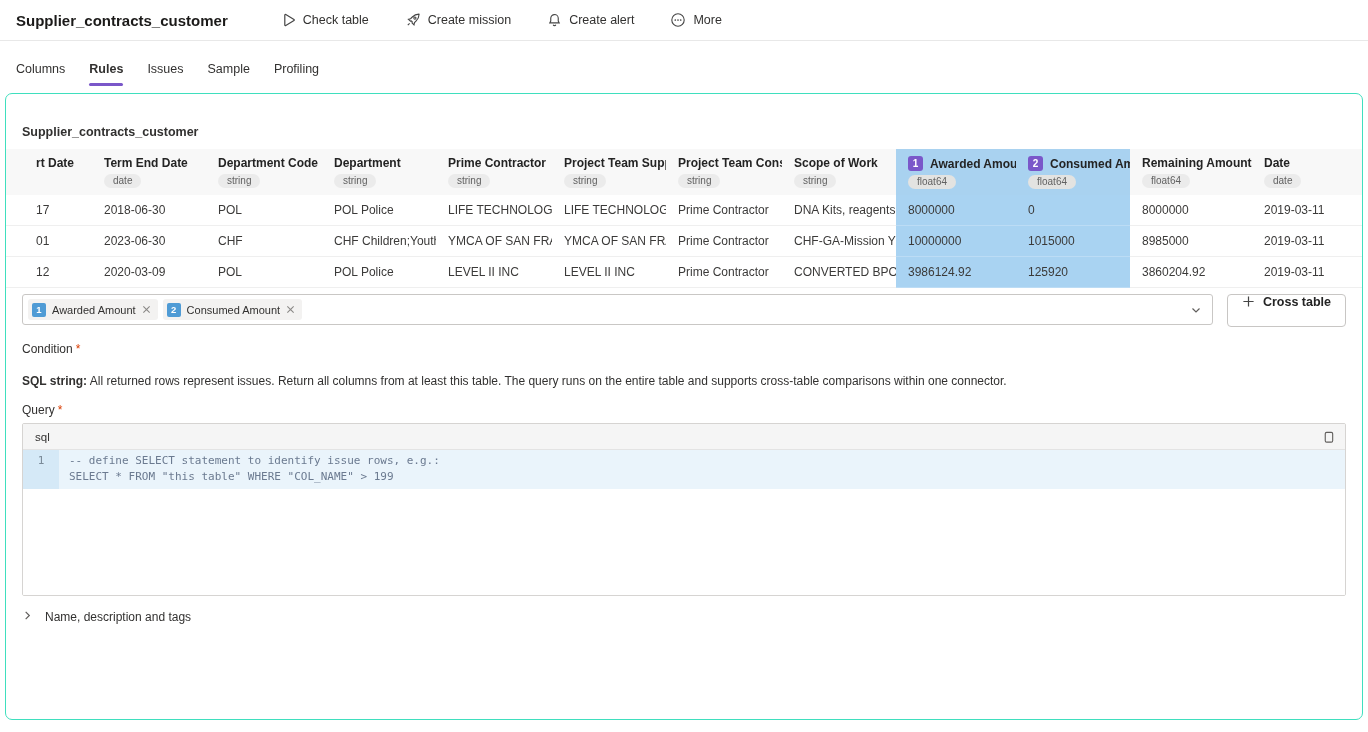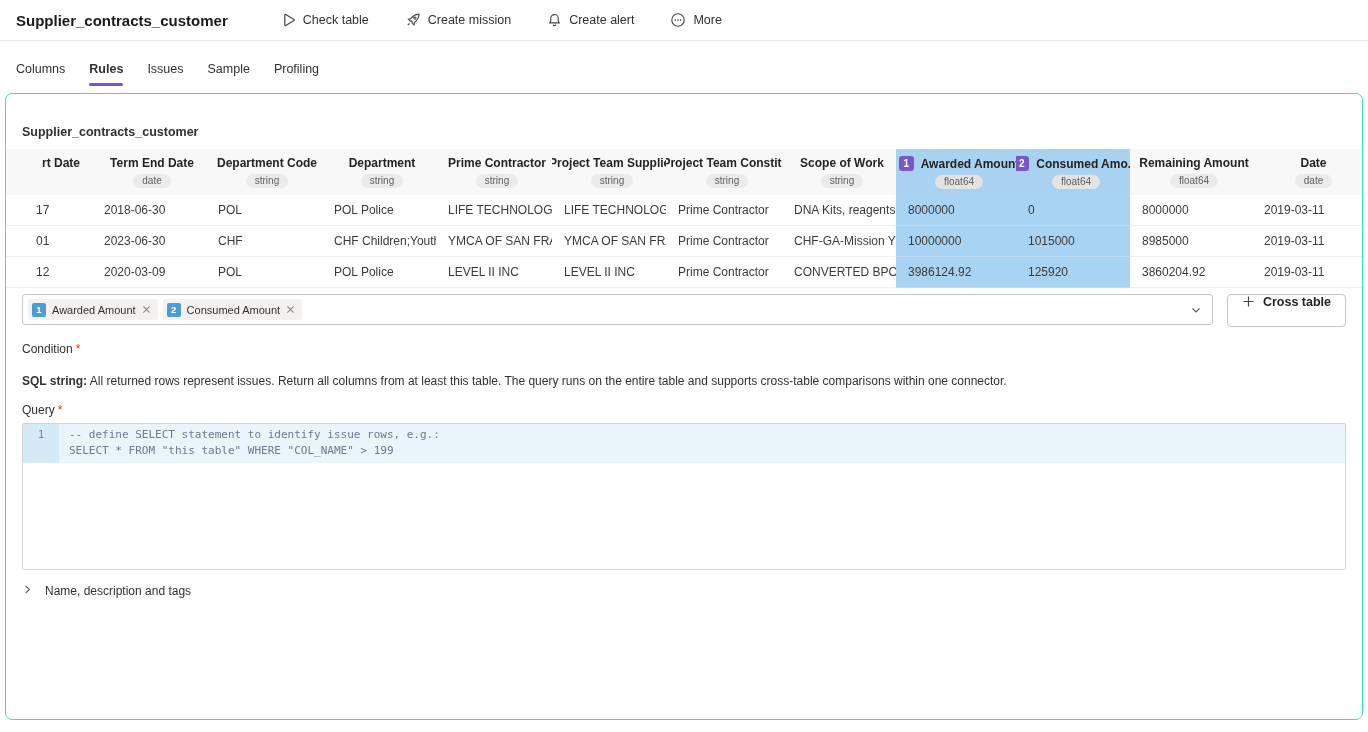--- a/index.html
+++ b/index.html
@@ -28,21 +28,21 @@
     border-radius:7px; padding:14px 16px 10px 0; position:relative; overflow:hidden; }
   .panel-inner { padding-left:16px; }
   .panel h2 { font-size:17px; font-weight:bold; margin:8px 0 0 8px; color:#1b1a19; }
   .tname { font-size:12.5px; font-weight:bold; margin:17px 0 0 0; }
 
   
   .ptable { margin-top:10px; width:1363px; overflow:hidden; }
   .tgrid { display:grid;
     grid-template-columns:86px 114px 116px 114px 116px 114px 116px 114px 120px 114px 122px minmax(100px,1fr); }
   .th { background:#f8f8f8; padding:7px 6px 6px 12px; display:flex;
-    flex-direction:column; align-items:center; overflow:hidden; white-space:nowrap; }
+    flex-direction:column; align-items:flex-start; overflow:hidden; white-space:nowrap; }
   .th-name { font-size:12px; font-weight:bold; display:flex; align-items:center; color:#242424; }
   .type-pill { margin-top:4px; font-size:10px; color:#616161; background:#ebebeb;
     border-radius:9px; padding:1px 9px 2px; }
   .hl .type-pill { background:#e3e3e1; }
   .num-badge { width:15px; height:15px; background:#7a57c9; color:#fff; font-size:10px;
     font-weight:bold; border-radius:3px; display:inline-flex; align-items:center;
     justify-content:center; margin-right:7px; flex:0 0 auto; }
   .th.hl { background:#a9d2f0; }
   .td { font-size:12px; color:#3b3a39; padding:0 6px 0 12px; height:31px;
     display:flex; align-items:center; overflow:hidden; white-space:nowrap;
@@ -310,20 +310,28 @@
         <span>Cross table</span>
       </button>
     </div>
 
     <div class="flabel"><span>Condition</span><span class="req">*</span></div>
 
     <div class="sqlnote"><b>SQL string:</b><span> All returned rows represent issues. Return all columns from at least this table. The query runs on the entire table and supports cross-table comparisons within one connector.</span></div>
 
     <div class="flabel" style=""><span>Query</span><span class="req">*</span></div>
     <div class="editor">
+      <div class="ed-head">
+        <span class="ed-lang">sql</span>
+        <button class="copy-btn">
+            <svg width="13" height="15" viewBox="0 0 14 16" fill="none" stroke="#605e5c" stroke-width="1.2">
+              <rect x="3.5" y="3.5" width="8" height="10.5" rx="1.5"></rect>
+            </svg>
+          </button>
+      </div>
       <div class="ed-body">
         <div class="ed-line">
           <div class="gutter">1</div>
           <div class="codecell"><span>-- define SELECT statement to identify issue rows, e.g.:</span><br><span>SELECT * FROM "this table" WHERE "COL_NAME" &gt; 199</span></div>
         </div>
       </div>
     </div>
 
     <button class="expander">
       <span><svg width="11" height="11" viewBox="0 0 12 12" fill="none" stroke="#605e5c" stroke-width="1.3">

